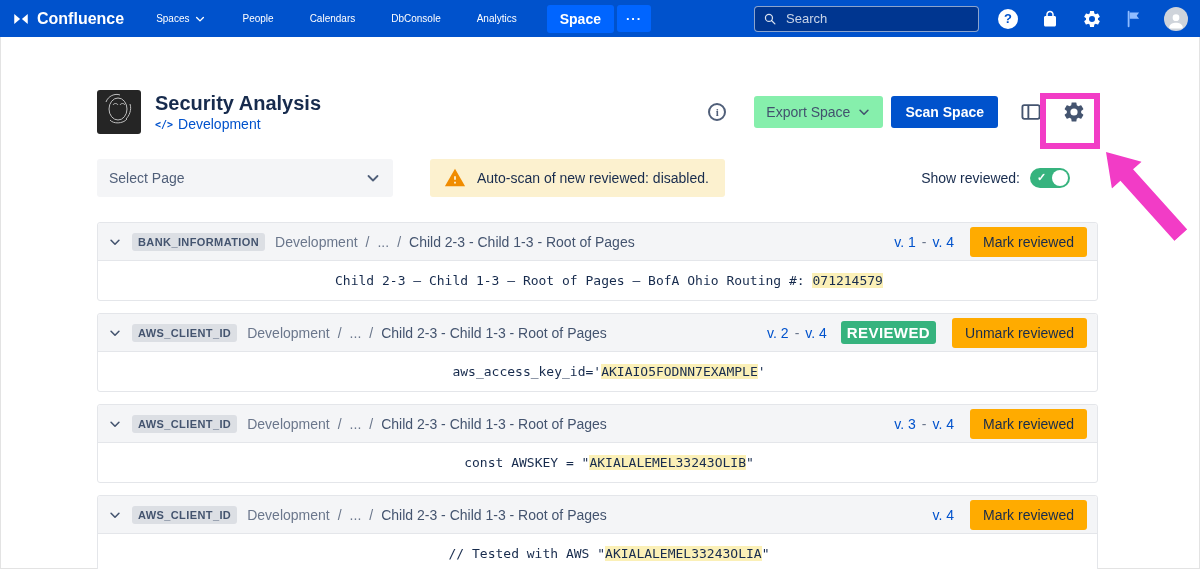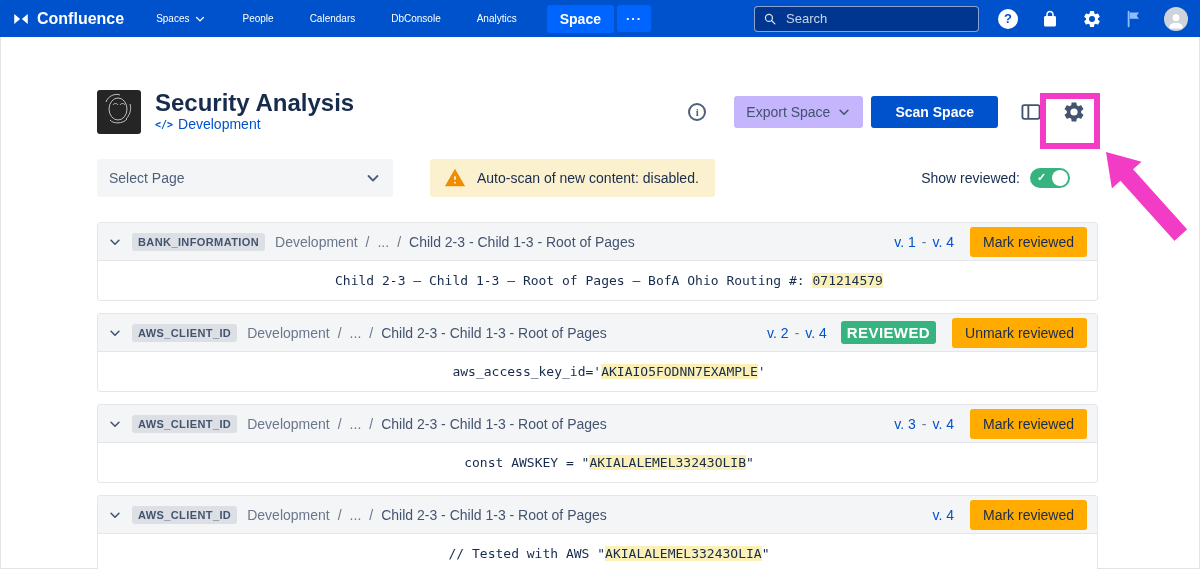--- a/index.html
+++ b/index.html
@@ -25,29 +25,29 @@
   .help-badge { width: 20px; height: 20px; border-radius: 50%; background: #fff; color: #0052CC; font-size: 13px; font-weight: 700; display: flex; align-items: center; justify-content: center; }
   .flag-color { color: #8FBCFF; }
   .avatar { width: 24px; height: 24px; border-radius: 50%; background: #CFD4DB; color: #fff; display: flex; align-items: flex-end; justify-content: center; overflow: hidden; margin-left: 9px; cursor: pointer; flex: none; }
 
   
   .content { width: 1001px; margin-left: 97px; }
 
   .space-header { display: flex; align-items: center; margin-top: 53px; height: 44px; }
   .space-icon { width: 44px; height: 44px; border-radius: 3px; overflow: hidden; flex: none; cursor: pointer; }
   .title-block { margin-left: 14px; }
-  .page-title { margin: 0; font-size: 24px; font-weight: 600; color: #172B4D; line-height: 22px; }
+  .page-title { margin: 0; font-size: 20px; font-weight: 600; color: #172B4D; line-height: 22px; }
   .space-link-row { display: flex; align-items: center; gap: 5px; margin-top: 2px; }
   .code-glyph { color: #0052CC; font: 700 10px "DejaVu Sans Mono", monospace; }
   .space-link { color: #0052CC; font-size: 14px; text-decoration: none; cursor: pointer; }
 
   .header-actions { margin-left: auto; display: flex; align-items: center; }
   .info-circle { width: 18px; height: 18px; border: 2px solid #505F79; border-radius: 50%; color: #505F79; display: flex; align-items: center; justify-content: center; font: 600 11px "Liberation Serif", serif; margin-right: 28px; cursor: pointer; }
-  .export-btn { height: 32px; background: #c4b5fd; color: #42526E; border: none; border-radius: 3px; font: 500 14px "Liberation Sans", sans-serif; padding: 0 12px; display: flex; align-items: center; gap: 7px; cursor: pointer; }
-  .scan-btn { height: 32px; background: #0052CC; color: #fff; border: none; border-radius: 3px; font: 600 14px "Liberation Sans", sans-serif; padding: 0 24px; margin-left: 8px; cursor: pointer; }
+  .export-btn { height: 32px; background: #86efac; color: #42526E; border: none; border-radius: 3px; font: 500 14px "Liberation Sans", sans-serif; padding: 0 12px; display: flex; align-items: center; gap: 7px; cursor: pointer; }
+  .scan-btn { height: 32px; background: #0052CC; color: #fff; border: none; border-radius: 3px; font: 600 14px "Liberation Sans", sans-serif; padding: 0 14px; margin-left: 8px; cursor: pointer; }
   .icon-btn { color: #44546F; margin-left: 22px; cursor: pointer; display: flex; }
   .icon-btn.gear { margin-left: 20px; margin-right: 12px; }
 
   .controls-row { display: flex; align-items: center; margin-top: 25px; }
   .select-page { width: 296px; height: 38px; background: #F4F5F7; border-radius: 3px; display: flex; align-items: center; padding: 0 12px; color: #505F79; font-size: 14px; cursor: pointer; }
   .select-page .chev { margin-left: auto; color: #505F79; display: flex; }
   .warning-banner { margin-left: 37px; height: 38px; background: #FCF1CF; border-radius: 3px; display: flex; align-items: center; gap: 11px; padding: 0 16px 0 14px; font-size: 14px; color: #172B4D; }
   .show-reviewed { margin-left: auto; margin-right: 28px; display: flex; align-items: center; gap: 10px; font-size: 14px; color: #172B4D; }
   .toggle { width: 40px; height: 20px; border-radius: 10px; background: #36B37E; position: relative; cursor: pointer; flex: none; }
   .toggle-check { position: absolute; left: 7px; top: 50%; transform: translateY(-52%); color: #fff; font-size: 11px; font-weight: 700; }
@@ -234,21 +234,21 @@
             <use href="#i-chevron"></use>
           </svg>
         </span>
     </div>
     <div class="warning-banner">
       <span>
           <svg class="ic" width="22" height="22">
             <use href="#i-warning"></use>
           </svg>
         </span>
-      <span>Auto-scan of new content: disabled.</span>
+      <span>Auto-scan of new reviewed: disabled.</span>
     </div>
     <div class="show-reviewed">
       <span>Show reviewed:</span>
       <span class="toggle">
         <span class="toggle-check">✓</span>
         <span class="toggle-knob"></span>
       </span>
     </div>
   </div>
 

